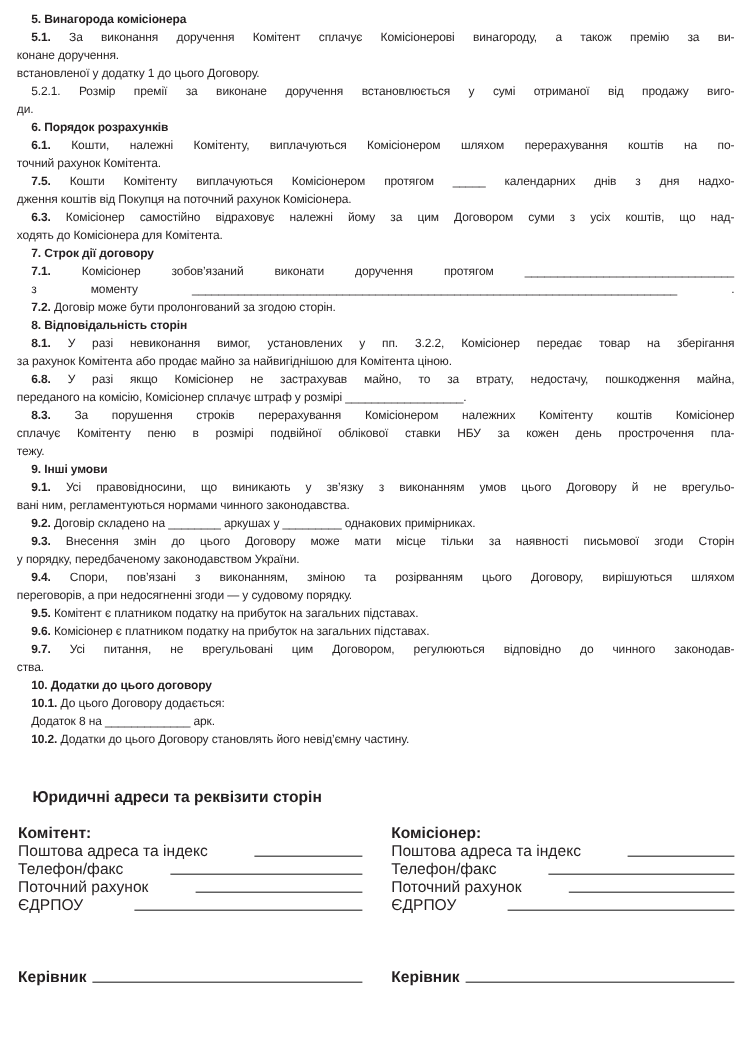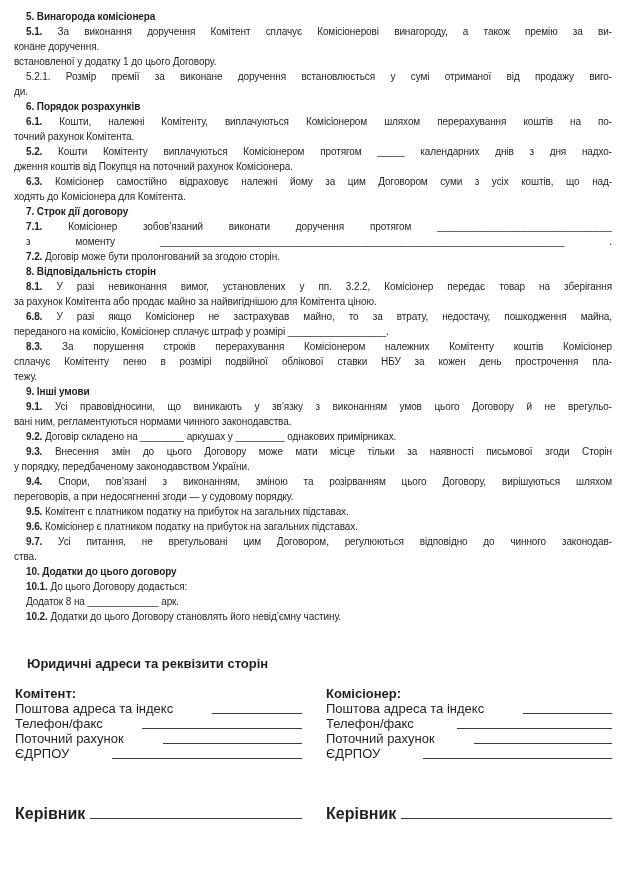--- a/index.html
+++ b/index.html
@@ -31,21 +31,21 @@
     .party.left { left: 15px; width: 287px; }
     .party.right { left: 326px; width: 286px; }
     .party-title { font-weight: bold; height: 15px; }
     .field-row { display: flex; align-items: flex-start; height: 15px; white-space: nowrap; gap: 33px; }
     .fill {
       flex: 1; height: 12px; margin-left: 6px;
       border-bottom: 1px solid #3a3a3a;
     }
     .sign-row {
       position: absolute; top: 806px; display: flex; align-items: flex-start;
-      font-size: 16px; line-height: 15px; height: 15px;
+      font-size: 13px; line-height: 15px; height: 15px;
     }
     .sign-row.left { left: 15px; width: 287px; }
     .sign-row.right { left: 326px; width: 286px; }
     .sign-label { font-weight: bold; }
     .sign-row .fill { margin-left: 5px; }
     .stamp {
       position: absolute; top: 889px; font-size: 10px; line-height: 15px; font-weight: bold;
     }
     .stamp.left { left: 53px; }
     .stamp.right { left: 363px; }
@@ -68,21 +68,21 @@
         <div class="line"><span class="txt">ди.</span></div>
       </div>
     </div>
     <div class="section">
       <div class="line heading indent">6. Порядок розрахунків</div>
       <div class="clause">
         <div class="line indent justify"><span class="num">6.1.</span> <span class="txt">Кошти, належні Комітенту, виплачуються Комісіонером шляхом перерахування коштів на по-</span></div>
         <div class="line"><span class="txt">точний рахунок Комітента.</span></div>
       </div>
       <div class="clause">
-        <div class="line indent justify"><span class="num">5.2.</span> <span class="txt">Кошти Комітенту виплачуються Комісіонером протягом _____ календарних днів з дня надхо-</span></div>
+        <div class="line indent justify"><span class="num">7.5.</span> <span class="txt">Кошти Комітенту виплачуються Комісіонером протягом _____ календарних днів з дня надхо-</span></div>
         <div class="line"><span class="txt">дження коштів від Покупця на поточний рахунок Комісіонера.</span></div>
       </div>
       <div class="clause">
         <div class="line indent justify"><span class="num">6.3.</span> <span class="txt">Комісіонер самостійно відраховує належні йому за цим Договором суми з усіх коштів, що над-</span></div>
         <div class="line"><span class="txt">ходять до Комісіонера для Комітента.</span></div>
       </div>
     </div>
     <div class="section">
       <div class="line heading indent">7. Строк дії договору</div>
       <div class="clause">

